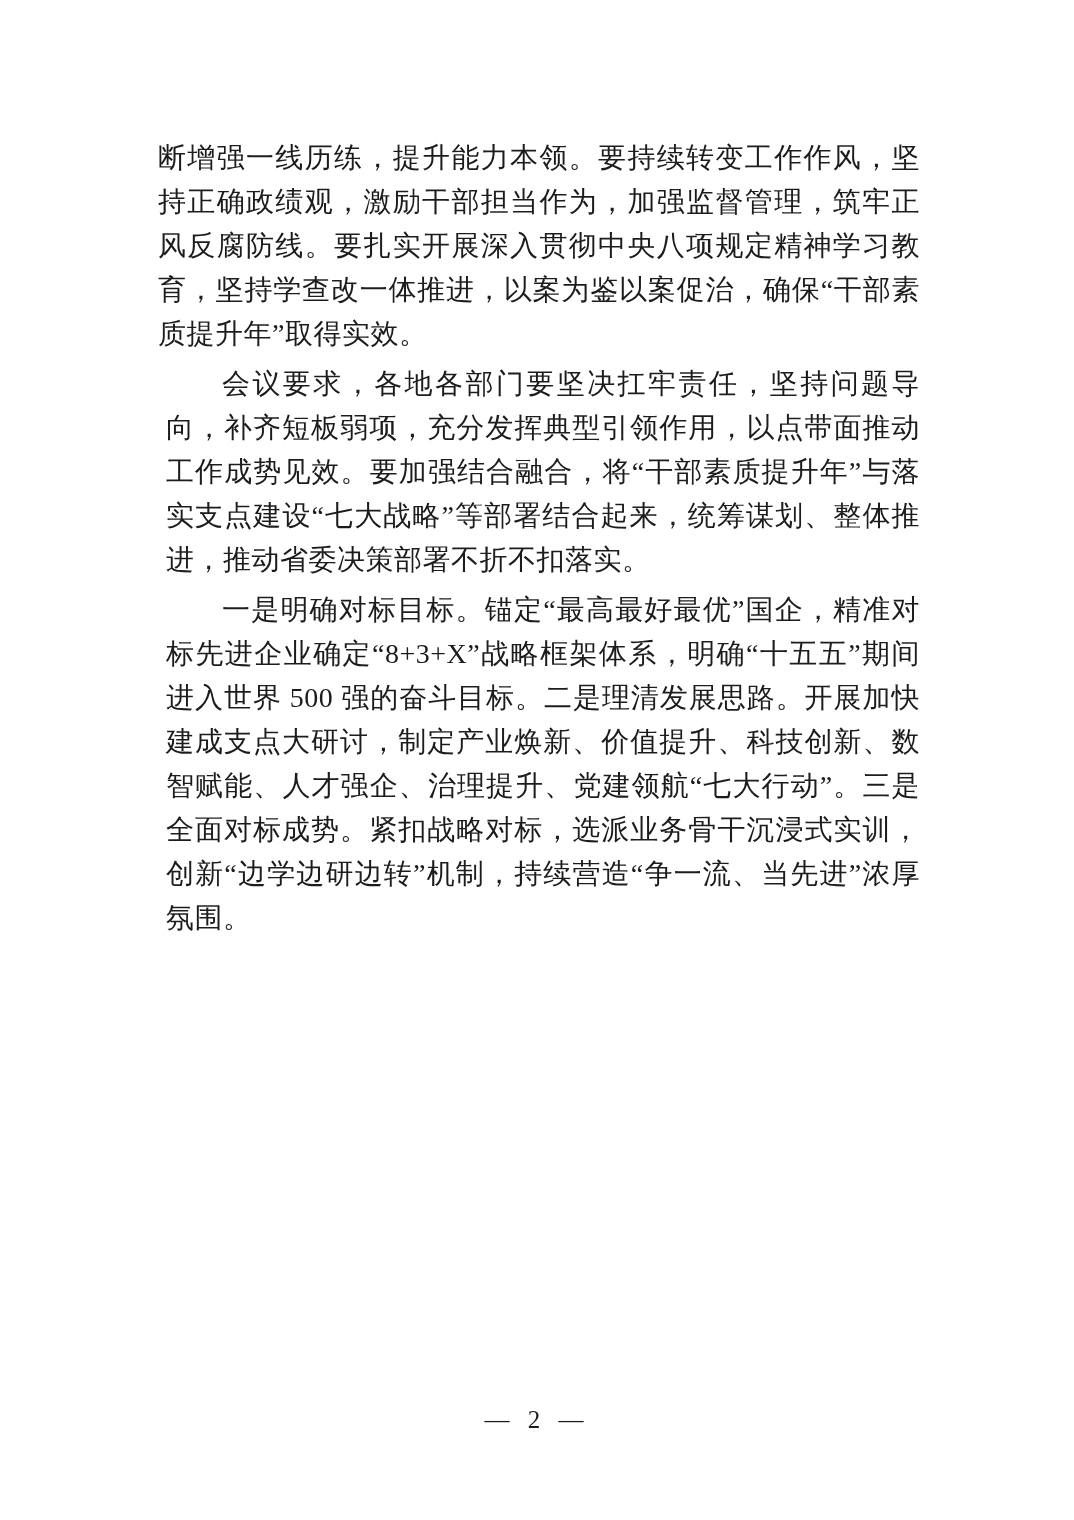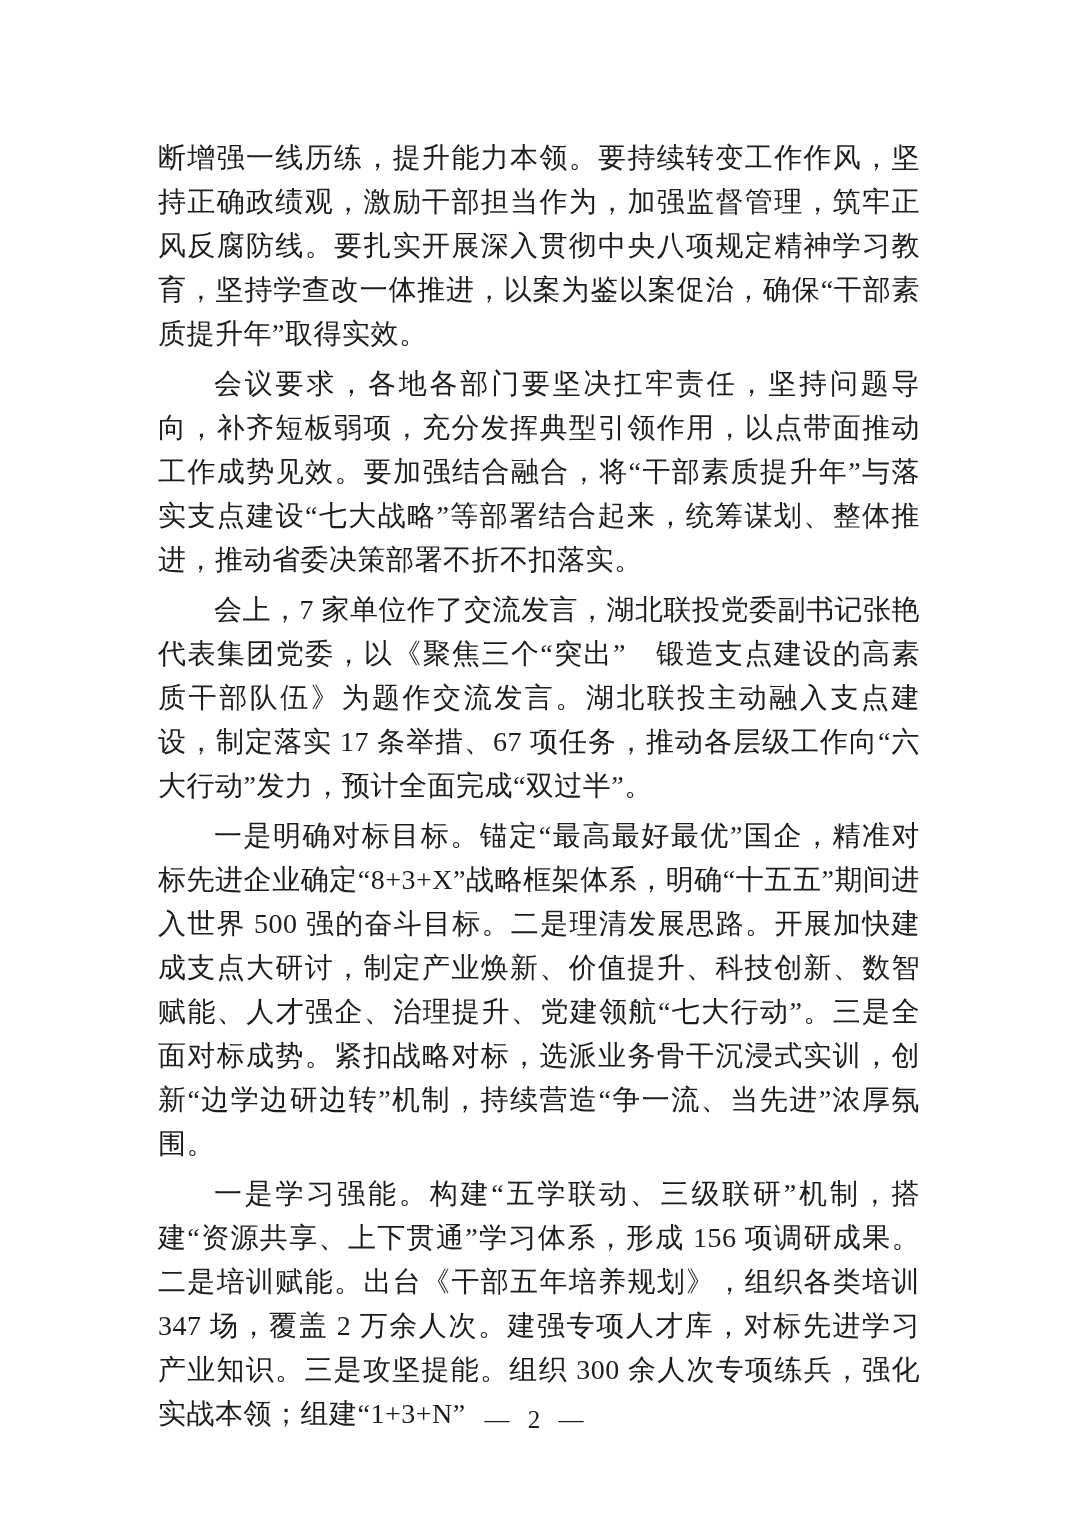--- a/index.html
+++ b/index.html
@@ -25,37 +25,36 @@
     letter-spacing: 0.5px;
     color: #1c1c1c;
     text-align: justify;
   }
   .body-text p {
     margin: 0 0 6px 0;
     padding: 0;
   }
   .body-text p.indent {
     text-indent: 2em;
+    margin-left: 8px;
   }
   .page-number {
     position: absolute;
     top: 1406px;
     left: 0;
     width: 100%;
     text-align: center;
     font-size: 25px;
     letter-spacing: 6px;
     color: #1c1c1c;
   }
 </style>
 </head>
 <body>
 
 <div class="page">
   <div class="body-text">
     <p>断增强一线历练，提升能力本领。要持续转变工作作风，坚持正确政绩观，激励干部担当作为，加强监督管理，筑牢正风反腐防线。要扎实开展深入贯彻中央八项规定精神学习教育，坚持学查改一体推进，以案为鉴以案促治，确保“干部素质提升年”取得实效。</p>
     <p class="indent">会议要求，各地各部门要坚决扛牢责任，坚持问题导向，补齐短板弱项，充分发挥典型引领作用，以点带面推动工作成势见效。要加强结合融合，将“干部素质提升年”与落实支点建设“七大战略”等部署结合起来，统筹谋划、整体推进，推动省委决策部署不折不扣落实。</p>
-    <p class="indent">会上，7 家单位作了交流发言，湖北联投党委副书记张艳代表集团党委，以《聚焦三个“突出”　锻造支点建设的高素质干部队伍》为题作交流发言。湖北联投主动融入支点建设，制定落实 17 条举措、67 项任务，推动各层级工作向“六大行动”发力，预计全面完成“双过半”。</p>
     <p class="indent">一是明确对标目标。锚定“最高最好最优”国企，精准对标先进企业确定“8+3+X”战略框架体系，明确“十五五”期间进入世界 500 强的奋斗目标。二是理清发展思路。开展加快建成支点大研讨，制定产业焕新、价值提升、科技创新、数智赋能、人才强企、治理提升、党建领航“七大行动”。三是全面对标成势。紧扣战略对标，选派业务骨干沉浸式实训，创新“边学边研边转”机制，持续营造“争一流、当先进”浓厚氛围。</p>
-    <p class="indent">一是学习强能。构建“五学联动、三级联研”机制，搭建“资源共享、上下贯通”学习体系，形成 156 项调研成果。二是培训赋能。出台《干部五年培养规划》，组织各类培训 347 场，覆盖 2 万余人次。建强专项人才库，对标先进学习产业知识。三是攻坚提能。组织 300 余人次专项练兵，强化实战本领；组建“1+3+N”</p>
   </div>
   <div class="page-number">— 2 —</div>
 </div>
 
 </body></html>

